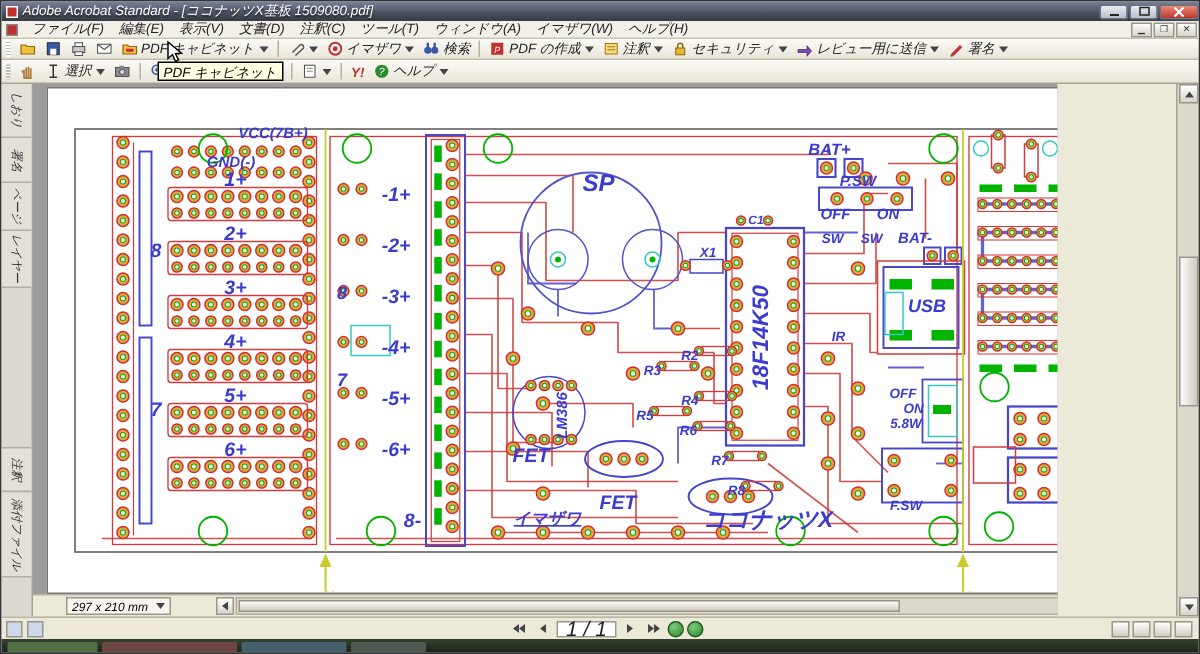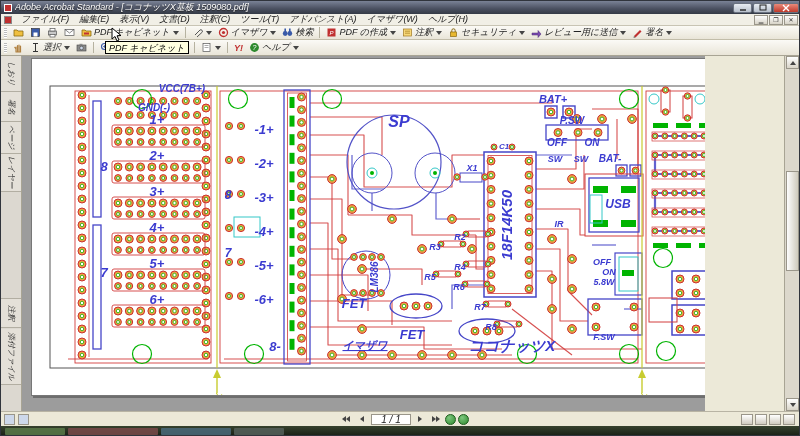--- a/index.html
+++ b/index.html
@@ -39,21 +39,21 @@
   .hbtn{width:12px;height:12px;background:linear-gradient(#fff,#d8d4c8);border:1px solid #9a968a;display:flex;align-items:center;justify-content:center;}
   .htrack{flex:1;height:12px;background:#dcd8cc;border:1px solid #b2ae9e;margin:0 1px;position:relative;}
   .hthumb{position:absolute;left:1px;top:1px;width:72%;height:8px;background:linear-gradient(#fdfdfd,#cfcabc);border:1px solid #9a968a;}
   .vscroll{position:absolute;left:783px;top:55px;width:15px;height:355px;background:#dcd8cc;border-left:1px solid #a8a494;}
   .vbtn{position:absolute;left:1px;width:13px;height:13px;background:linear-gradient(#fff,#d8d4c8);border:1px solid #9a968a;display:flex;align-items:center;justify-content:center;}
   .vthumb{position:absolute;left:1px;top:115px;width:13px;height:100px;background:linear-gradient(90deg,#fdfdfd,#cfcabc);border:1px solid #9a968a;}
   .uarr{width:0;height:0;border-left:3px solid transparent;border-right:3px solid transparent;border-bottom:4px solid #444;}
   .larr{width:0;height:0;border-top:3px solid transparent;border-bottom:3px solid transparent;border-right:4px solid #444;}
   .rarr{width:0;height:0;border-top:3px solid transparent;border-bottom:3px solid transparent;border-left:4px solid #444;}
   
-  .statusbar{position:absolute;left:0;top:410px;width:800px;height:15px;background:#ece9d8;border-top:1px solid #b8b4a4;display:flex;align-items:center;font-size:10px;color:#222;}
+  .statusbar{position:absolute;left:0;top:410px;width:800px;height:15px;background:#ece9d8;border-top:1px solid #b8b4a4;display:flex;align-items:center;font-size:14px;color:#222;}
   .sicon{width:11px;height:11px;border:1px solid #9a968a;background:#cdd8ea;margin-left:3px;}
   .navgrp{display:flex;align-items:center;gap:2px;margin-left:310px;}
   .nbtn{width:14px;height:12px;background:#ece9d8;border:1px solid transparent;display:flex;align-items:center;justify-content:center;gap:0;}
   .pagebox{width:40px;height:11px;background:#fff;border:1px solid #9a968a;display:flex;align-items:center;justify-content:center;}
   .gbtn{width:11px;height:11px;border-radius:50%;background:radial-gradient(circle at 35% 30%,#7ec87e,#2e8a2e);border:1px solid #1d5c1d;}
   .ricons{margin-left:auto;display:flex;gap:2px;padding-right:6px;}
   .ric{width:12px;height:11px;border:1px solid #9a968a;background:linear-gradient(#fff,#d0ccc0);}
   
   .taskbar{position:absolute;left:0;top:425px;width:800px;height:11px;background:linear-gradient(#36422e,#161c12);display:flex;align-items:center;gap:3px;padding:0 4px;}
   .task{height:7px;border-radius:1px;opacity:.85;}
@@ -89,21 +89,21 @@
   </div>
 
   <div class="menubar">
     <span class="doc-icon"></span>
     <span class="menu-item">ファイル(F)</span>
     <span class="menu-item">編集(E)</span>
     <span class="menu-item">表示(V)</span>
     <span class="menu-item">文書(D)</span>
     <span class="menu-item">注釈(C)</span>
     <span class="menu-item">ツール(T)</span>
-    <span class="menu-item">アドバンスト(A)</span>
+    <span class="menu-item">ウィンドウ(A)</span>
     <span class="menu-item">イマザワ(W)</span>
     <span class="menu-item">ヘルプ(H)</span>
     <div class="childbtns">
       <div class="cbtn">▁</div>
       <div class="cbtn">❐</div>
       <div class="cbtn">✕</div>
     </div>
   </div>
 
   <div class="tb tb1">
@@ -1189,20 +1189,35 @@
             <text x="427" y="231" font-size="9" fill="#3b3bd0" font-weight="bold" text-anchor="middle" font-family="Liberation Sans, sans-serif">R6</text>
             <text x="448" y="251" font-size="9" fill="#3b3bd0" font-weight="bold" text-anchor="middle" font-family="Liberation Sans, sans-serif">R7</text>
             <text x="459" y="271" font-size="9" fill="#3b3bd0" font-weight="bold" text-anchor="middle" font-family="Liberation Sans, sans-serif">R8</text>
             <text x="570" y="206" font-size="9" fill="#3b3bd0" font-weight="bold" text-anchor="middle" font-family="Liberation Sans, sans-serif">OFF</text>
             <text x="577" y="216" font-size="9" fill="#3b3bd0" font-weight="bold" text-anchor="middle" font-family="Liberation Sans, sans-serif">ON</text>
             <text x="572" y="226" font-size="9" fill="#3b3bd0" font-weight="bold" text-anchor="middle" font-family="Liberation Sans, sans-serif">5.8W</text>
             <text x="572" y="281" font-size="9" fill="#3b3bd0" font-weight="bold" text-anchor="middle" font-family="Liberation Sans, sans-serif">F.SW</text>
           </g>
         </svg>
     </div>
+    <div class="hscroll">
+      <div class="sizebox">
+        <span>297 x 210 mm</span>
+        <span class="darr"></span>
+      </div>
+      <div class="hbtn" style="margin-left:30px;">
+          <span class="larr"></span>
+        </div>
+      <div class="htrack">
+          <div class="hthumb"></div>
+        </div>
+      <div class="hbtn">
+          <span class="rarr"></span>
+        </div>
+    </div>
   </div>
 
   <div class="vscroll">
     <div class="vbtn" style="top:0;">
         <span class="uarr"></span>
       </div>
     <div class="vthumb"></div>
     <div class="vbtn" style="bottom:0;">
         <span class="darr"></span>
       </div>

